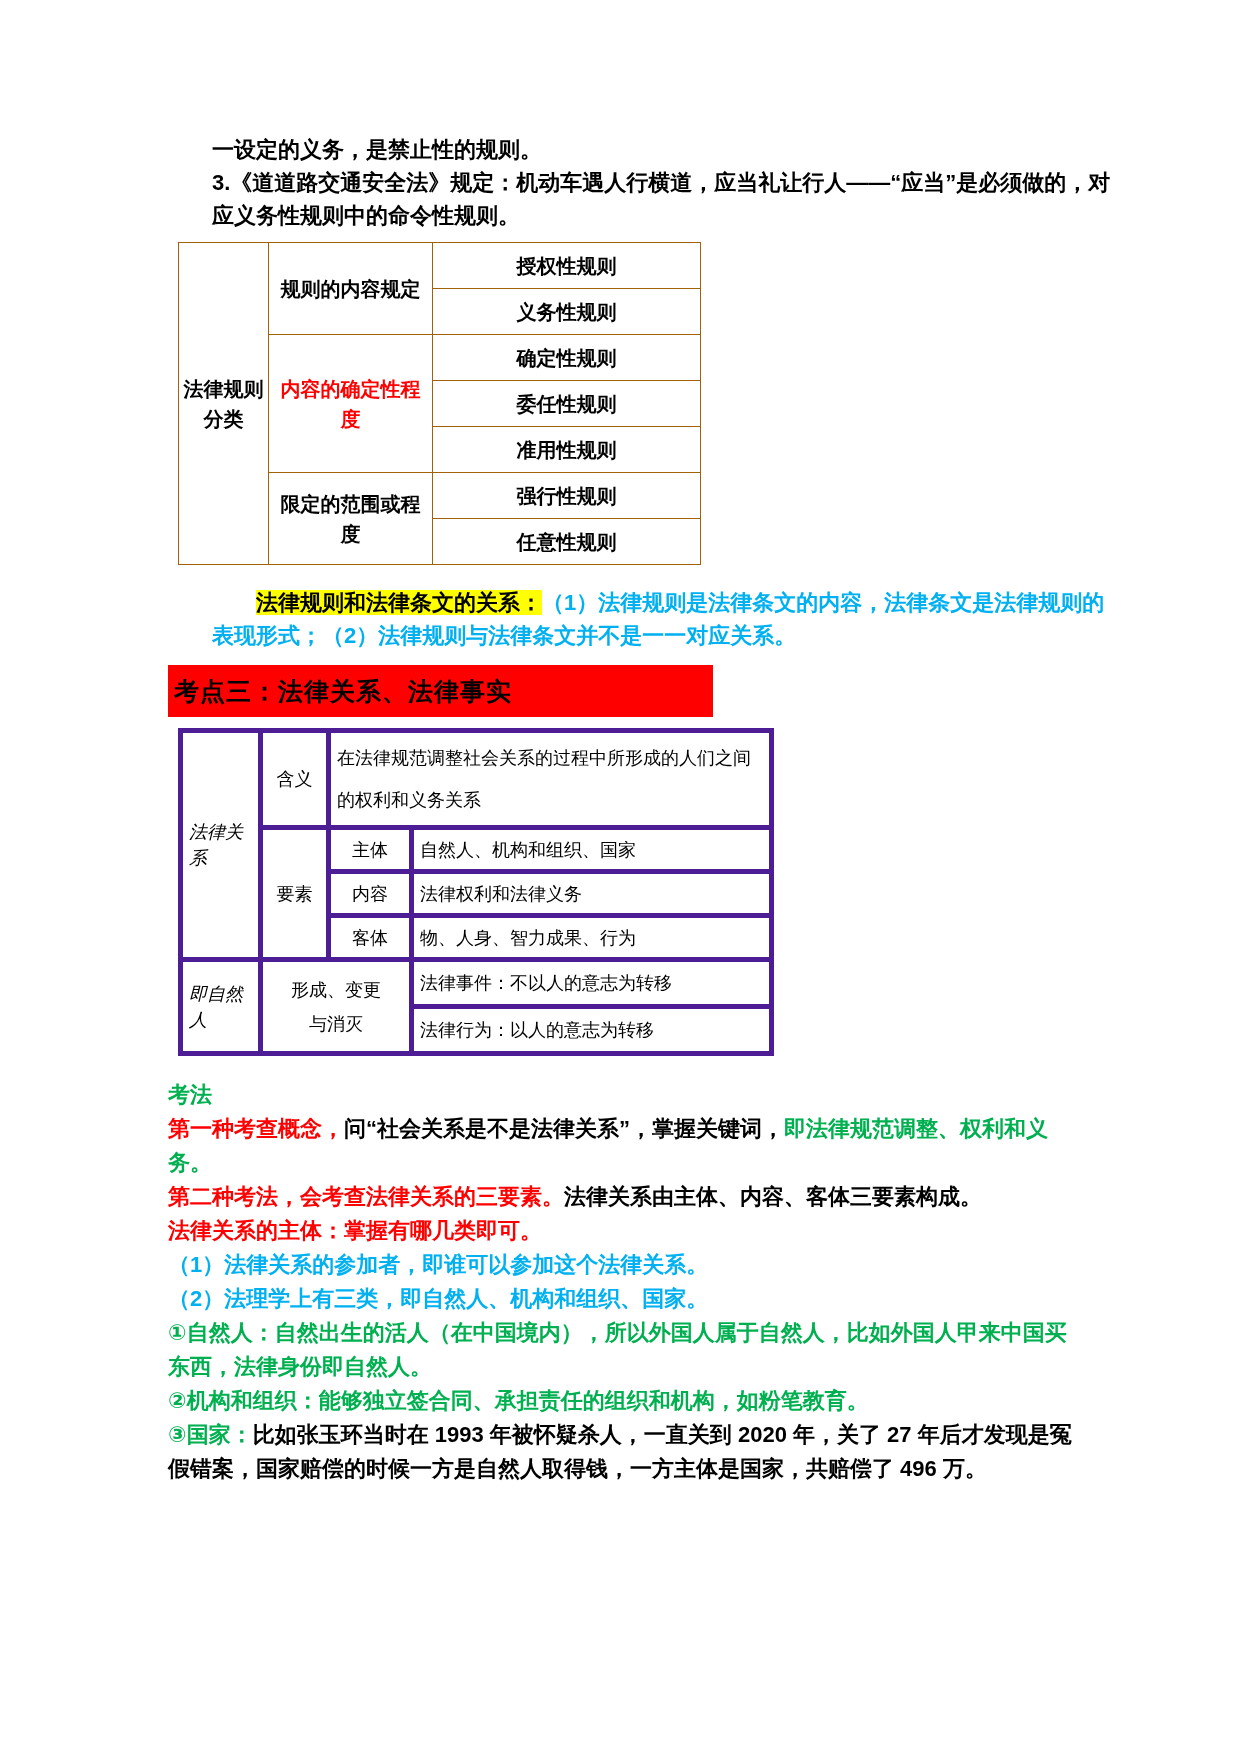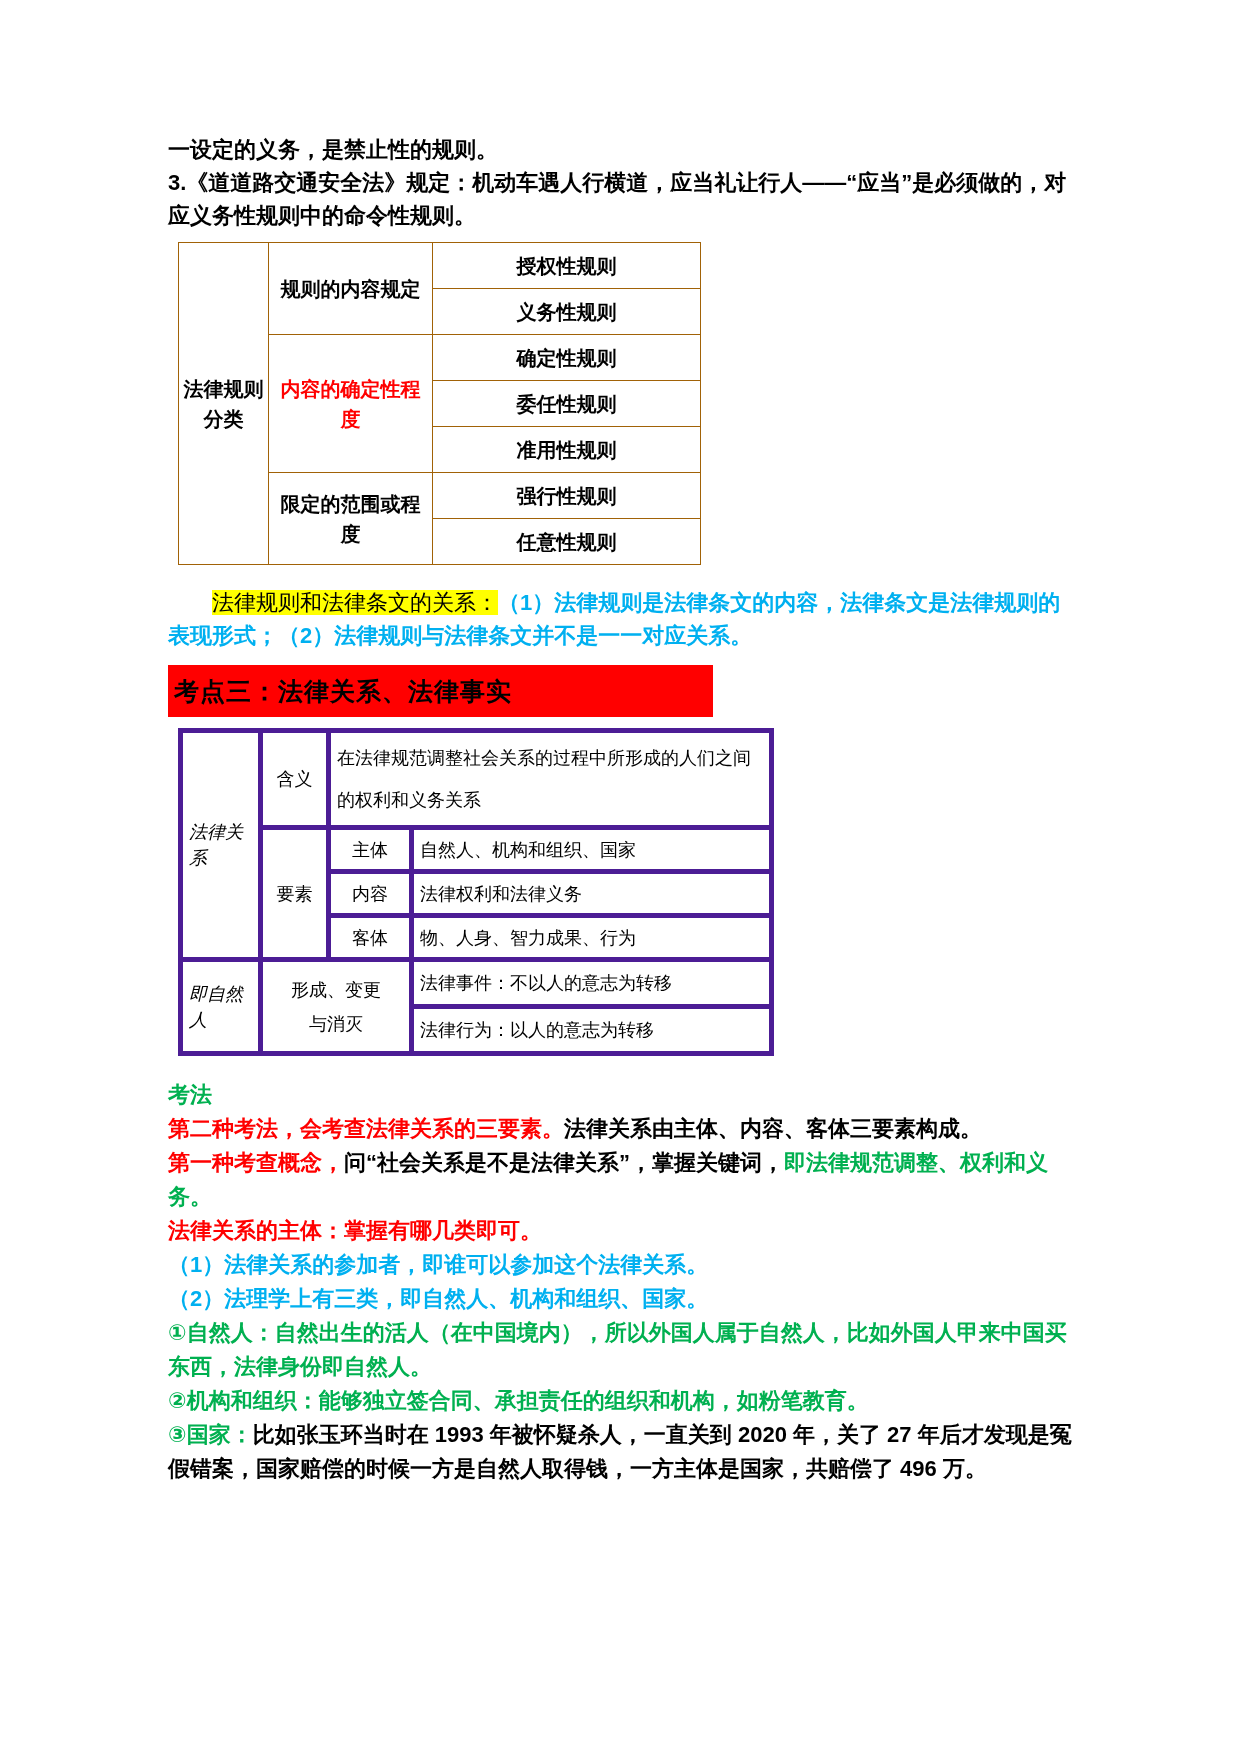--- a/index.html
+++ b/index.html
@@ -3,26 +3,26 @@
 <meta charset="utf-8">
 <style>
   * { margin:0; padding:0; box-sizing:border-box; }
   html,body { background:#e9e9e9; }
   body { font-family:"Liberation Sans","DejaVu Sans",sans-serif; }
   .page {
     position:relative; width:1240px; height:1754px; margin:0 auto;
     background:#ffffff; color:#000;
     padding:133px 160px 40px 168px; overflow:hidden;
   }
-  .body-text { font-size:22px; line-height:33px; font-weight:700; width:912px; }
+  .body-text { font-size:22px; line-height:33px; font-weight:700; width:912px;margin-left:44px; }
   .c-red   { color:var(--red,#ff0000); }
   .c-green { color:var(--green,#00b050); }
   .c-cyan  { color:var(--cyan,#00b0f0); }
   .c-black { color:#000; }
-  .hl { background:var(--highlight,#ffff00); color:#000; font-weight:400; }
+  .hl { background:var(--highlight,#ffff00); color:#000; font-weight:700; }
 
   
   table { border-collapse:collapse; }
   .t1 { margin:10px 0 0 10px; font-family:"Liberation Serif","DejaVu Serif",serif; }
   .t1 td {
     border:1px solid #a16207; text-align:center; vertical-align:middle;
     font-size:20px; font-weight:700; line-height:30px; padding:2px 4px;
   }
   .t1 .c1 { width:90px; }
   .t1 .c2 { width:164px; }
@@ -129,22 +129,22 @@
         <td class="d">法律事件：不以人的意志为转移</td>
       </tr>
       <tr class="rf">
         <td class="d">法律行为：以人的意志为转移</td>
       </tr>
     </tbody>
   </table>
 
   <div class="notes">
     <p><span class="c-green">考法</span></p>
+    <p><span class="c-red">第一种考查概念，</span><span class="c-black">问“社会关系是不是法律关系”，掌握关键词，</span><span class="c-green">即法律规范调整、权利和义务。</span></p>
     <p><span class="c-red">第二种考法，会考查法律关系的三要素。</span><span class="c-black">法律关系由主体、内容、客体三要素构成。</span></p>
-    <p><span class="c-red">第一种考查概念，</span><span class="c-black">问“社会关系是不是法律关系”，掌握关键词，</span><span class="c-green">即法律规范调整、权利和义务。</span></p>
     <p><span class="c-red">法律关系的主体：掌握有哪几类即可。</span></p>
     <p><span class="c-cyan">（1）法律关系的参加者，即谁可以参加这个法律关系。</span></p>
     <p><span class="c-cyan">（2）法理学上有三类，即自然人、机构和组织、国家。</span></p>
     <p><span class="c-green">①自然人：自然出生的活人（在中国境内），所以外国人属于自然人，比如外国人甲来中国买东西，法律身份即自然人。</span></p>
     <p><span class="c-green">②机构和组织：能够独立签合同、承担责任的组织和机构，如粉笔教育。</span></p>
     <p><span class="c-green">③国家：</span><span class="c-black">比如张玉环当时在 1993 年被怀疑杀人，一直关到 2020 年，关了 27 年后才发现是冤假错案，国家赔偿的时候一方是自然人取得钱，一方主体是国家，共赔偿了 496 万。</span></p>
   </div>
 
 </div>
 

